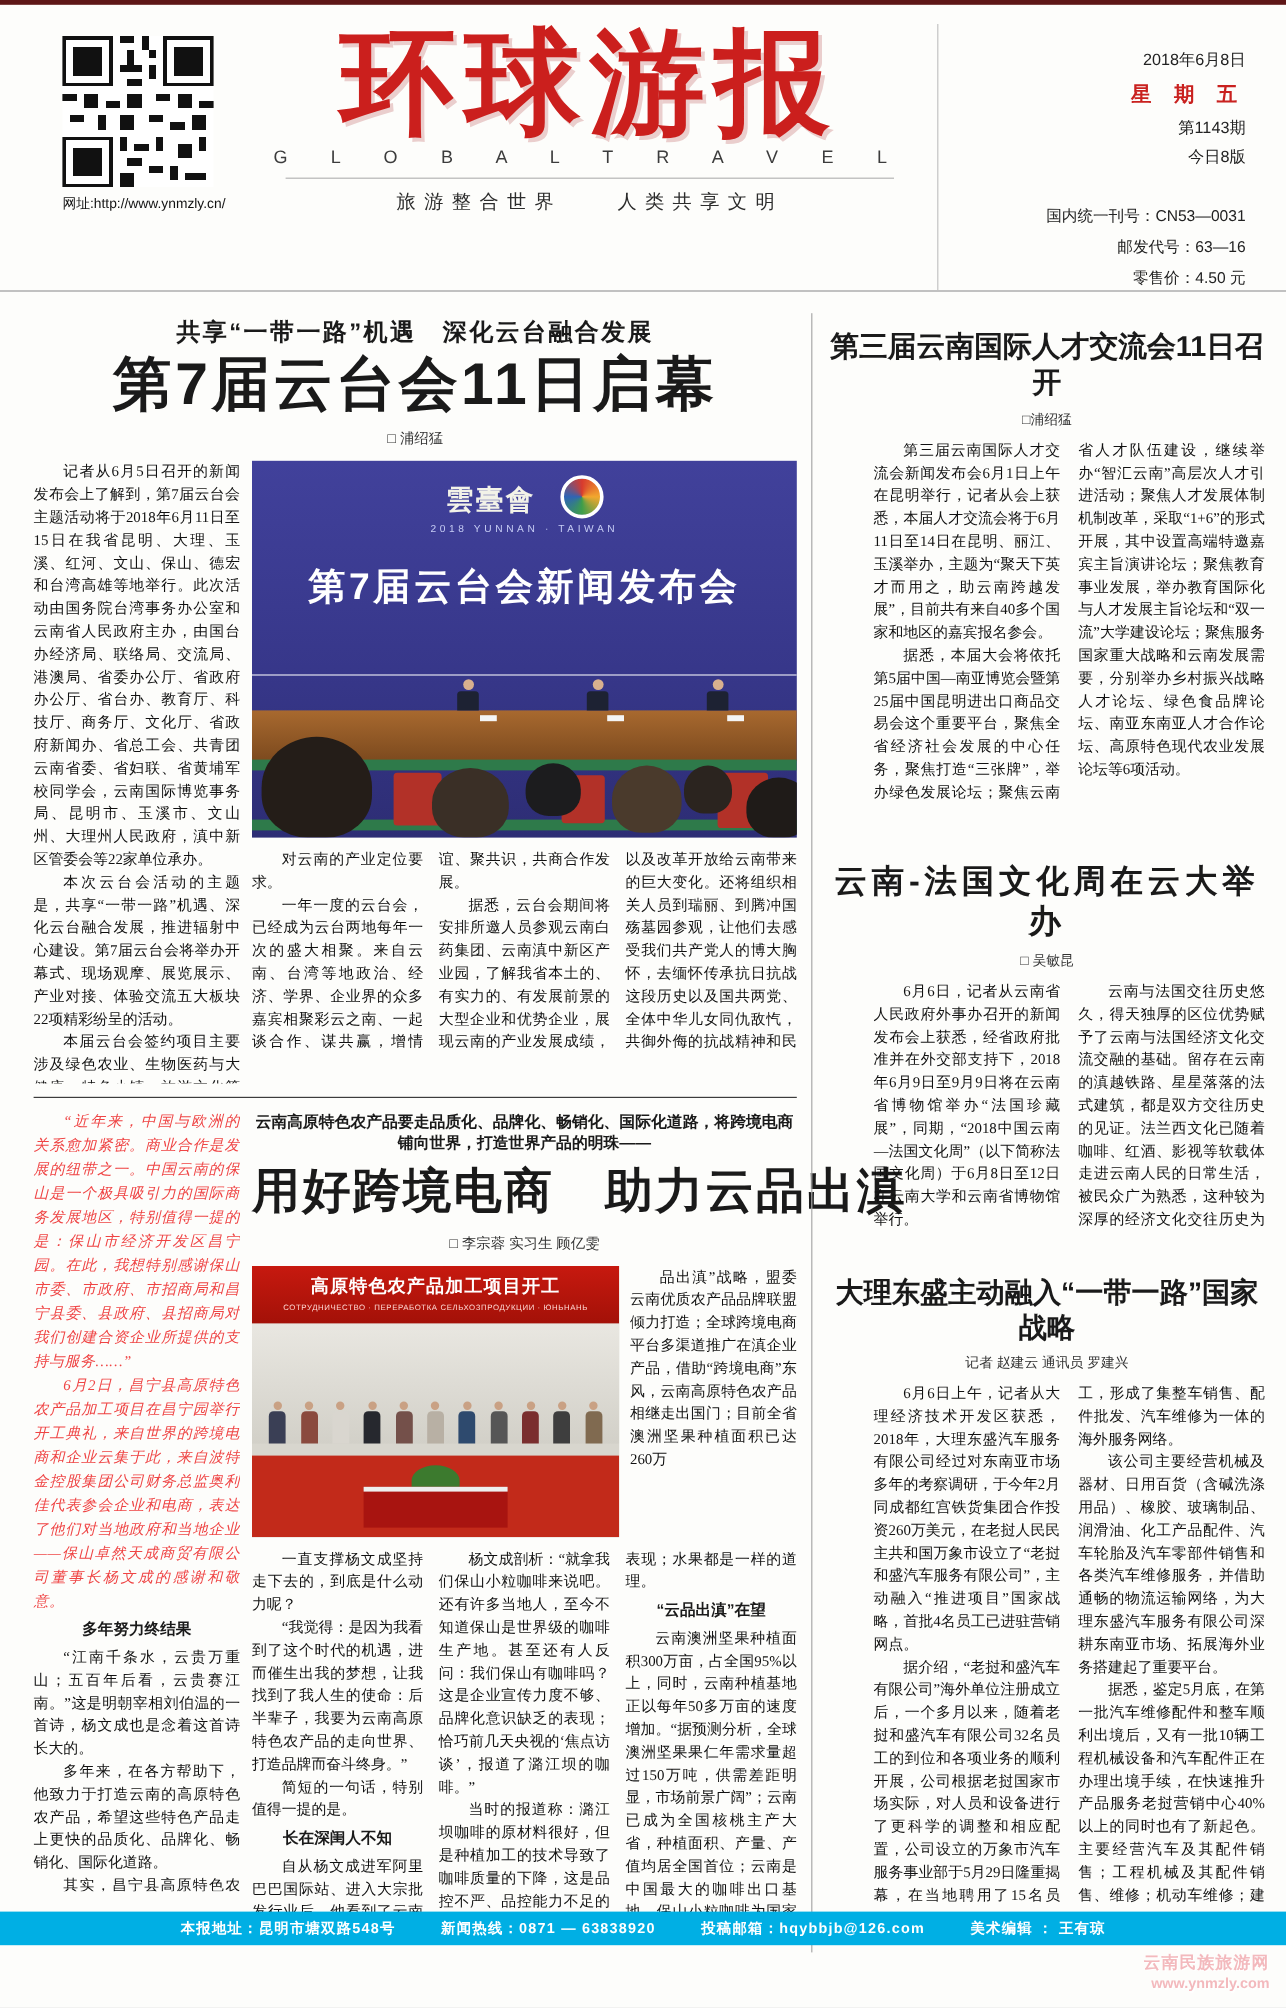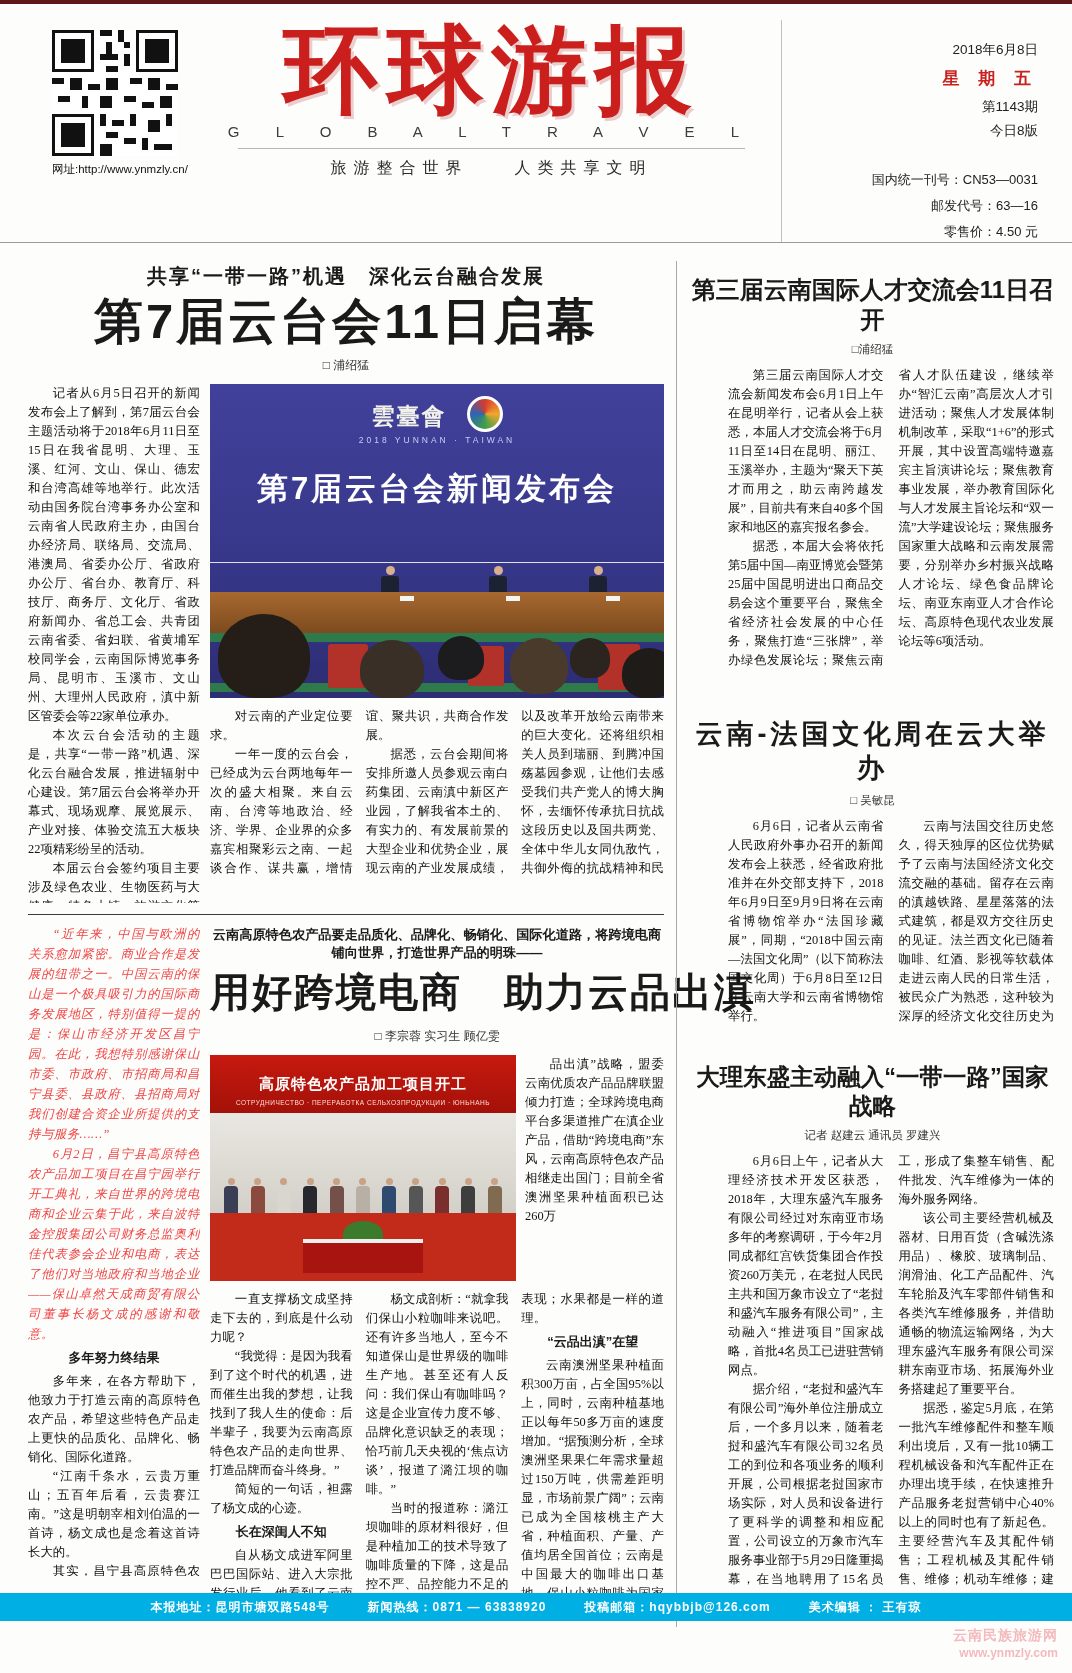--- a/index.html
+++ b/index.html
@@ -78,22 +78,22 @@
   .feature-main{width:454px;flex:0 0 auto;}
   .feat-kicker{text-align:center;font-size:13.2px;font-weight:bold;margin-top:2px;}
   .feat-headline{text-align:center;font-size:40px;font-weight:900;letter-spacing:2px;margin-top:3px;white-space:nowrap;}
   .photo2-row{display:flex;gap:9px;margin-top:8px;}
   .beside-col{flex:1 1 auto;height:226px;overflow:hidden;}
   .feature-below{margin-top:9px;height:337px;overflow:hidden;column-count:3;column-gap:13px;}
 
   
   .photo2{width:306px;height:226px;flex:0 0 auto;position:relative;overflow:hidden;
       background:#d8d6ce;}
-  .p2-banner{height:58px;background:linear-gradient(#c7190f,#a31108);color:#fff;
-      text-align:center;padding-top:20px;box-sizing:border-box;}
+  .p2-banner{height:48px;background:linear-gradient(#c7190f,#a31108);color:#fff;
+      text-align:center;padding-top:8px;box-sizing:border-box;}
   .p2-banner-title{font-size:15px;font-weight:bold;letter-spacing:1px;}
   .p2-banner-sub{font-size:6.5px;color:#ffd9d4;margin-top:5px;letter-spacing:.5px;}
   .p2-mid{height:100px;background:linear-gradient(#e9e7e1,#d2d0c8);display:flex;
       align-items:flex-end;justify-content:space-around;padding:0 8px;}
   .fig{width:15px;}
   .fig .fhead{width:7px;height:7px;border-radius:50%;background:#c9a184;margin:0 auto;}
   .fig .fbody{width:14px;height:27px;border-radius:4px 4px 0 0;margin:1px auto 0;background:#444;}
   .fig:nth-child(1) .fbody{background:#3a3f55}.fig:nth-child(2) .fbody{background:#8a4a3e}
   .fig:nth-child(3) .fbody{background:#d9d6cf}.fig:nth-child(4) .fbody{background:#26282e}
   .fig:nth-child(5) .fbody{background:#74504a}.fig:nth-child(6) .fbody{background:#b8b0a4}
@@ -266,22 +266,22 @@
       <hr class="full-rule">
 
       <div class="feature-row">
         <div class="left-col2">
           <div class="quote-block">
               <p class="par">“近年来，中国与欧洲的关系愈加紧密。商业合作是发展的纽带之一。中国云南的保山是一个极具吸引力的国际商务发展地区，特别值得一提的是：保山市经济开发区昌宁园。在此，我想特别感谢保山市委、市政府、市招商局和昌宁县委、县政府、县招商局对我们创建合资企业所提供的支持与服务……”</p>
               <p class="par">6月2日，昌宁县高原特色农产品加工项目在昌宁园举行开工典礼，来自世界的跨境电商和企业云集于此，来自波特金控股集团公司财务总监奥利佳代表参会企业和电商，表达了他们对当地政府和当地企业——保山卓然天成商贸有限公司董事长杨文成的感谢和敬意。</p>
             </div>
           <div>
               <div class="subhead">多年努力终结果</div>
+              <p class="par">“江南千条水，云贵万重山；五百年后看，云贵赛江南。”这是明朝宰相刘伯温的一首诗，杨文成也是念着这首诗长大的。</p>
               <p class="par">多年来，在各方帮助下，他致力于打造云南的高原特色农产品，希望这些特色产品走上更快的品质化、品牌化、畅销化、国际化道路。</p>
-              <p class="par">“江南千条水，云贵万重山；五百年后看，云贵赛江南。”这是明朝宰相刘伯温的一首诗，杨文成也是念着这首诗长大的。</p>
               <p class="par">其实，昌宁县高原特色农产品加工项目，也是伴随着阿里巴巴的成长而长大的。</p>
             </div>
         </div>
 
         <div class="feature-main">
           <div class="feat-kicker">云南高原特色农产品要走品质化、品牌化、畅销化、国际化道路，将跨境电商铺向世界，打造世界产品的明珠——</div>
           <div class="feat-headline">用好跨境电商　助力云品出滇</div>
           <div class="byline">□ 李宗蓉 实习生 顾亿雯</div>
 
           <div class="photo2-row">
@@ -341,21 +341,21 @@
               <div class="p2-table"></div>
             </div>
             <div class="beside-col">
                 <p class="par">品出滇”战略，盟委云南优质农产品品牌联盟倾力打造；全球跨境电商平台多渠道推广在滇企业产品，借助“跨境电商”东风，云南高原特色农产品相继走出国门；目前全省澳洲坚果种植面积已达260万</p>
               </div>
           </div>
 
           <div class="feature-below">
               <p class="par">一直支撑杨文成坚持走下去的，到底是什么动力呢？</p>
               <p class="par">“我觉得：是因为我看到了这个时代的机遇，进而催生出我的梦想，让我找到了我人生的使命：后半辈子，我要为云南高原特色农产品的走向世界、打造品牌而奋斗终身。”</p>
-              <p class="par">简短的一句话，袒露了杨文成的心迹。</p>
+              <p class="par">简短的一句话，特别值得一提的是。</p>
               <div class="subhead">长在深闺人不知</div>
               <p class="par">自从杨文成进军阿里巴巴国际站、进入大宗批发行业后，他看到了云南产品的尴尬与无奈。</p>
               <p class="par">杨文成剖析：“就拿我们保山小粒咖啡来说吧。还有许多当地人，至今不知道保山是世界级的咖啡生产地。甚至还有人反问：我们保山有咖啡吗？这是企业宣传力度不够、品牌化意识缺乏的表现；恰巧前几天央视的‘焦点访谈’，报道了潞江坝的咖啡。”</p>
               <p class="par">当时的报道称：潞江坝咖啡的原材料很好，但是种植加工的技术导致了咖啡质量的下降，这是品控不严、品控能力不足的表现；水果都是一样的道理。</p>
               <div class="subhead">“云品出滇”在望</div>
               <p class="par">云南澳洲坚果种植面积300万亩，占全国95%以上，同时，云南种植基地正以每年50多万亩的速度增加。“据预测分析，全球澳洲坚果果仁年需求量超过150万吨，供需差距明显，市场前景广阔”；云南已成为全国核桃主产大省，种植面积、产量、产值均居全国首位；云南是中国最大的咖啡出口基地，保山小粒咖啡为国家地理标志产品，是全国乃至全球咖啡品质较好的咖啡之一，曾获世界“尤里卡”金奖、“世界一流”咖啡称号；云南是全球野生菌品种和数量最多的地区之一，云南野生菌出口量占中国野生菌出口量的60%以上。</p>
             </div>
         </div>
       </div>
     </section>

